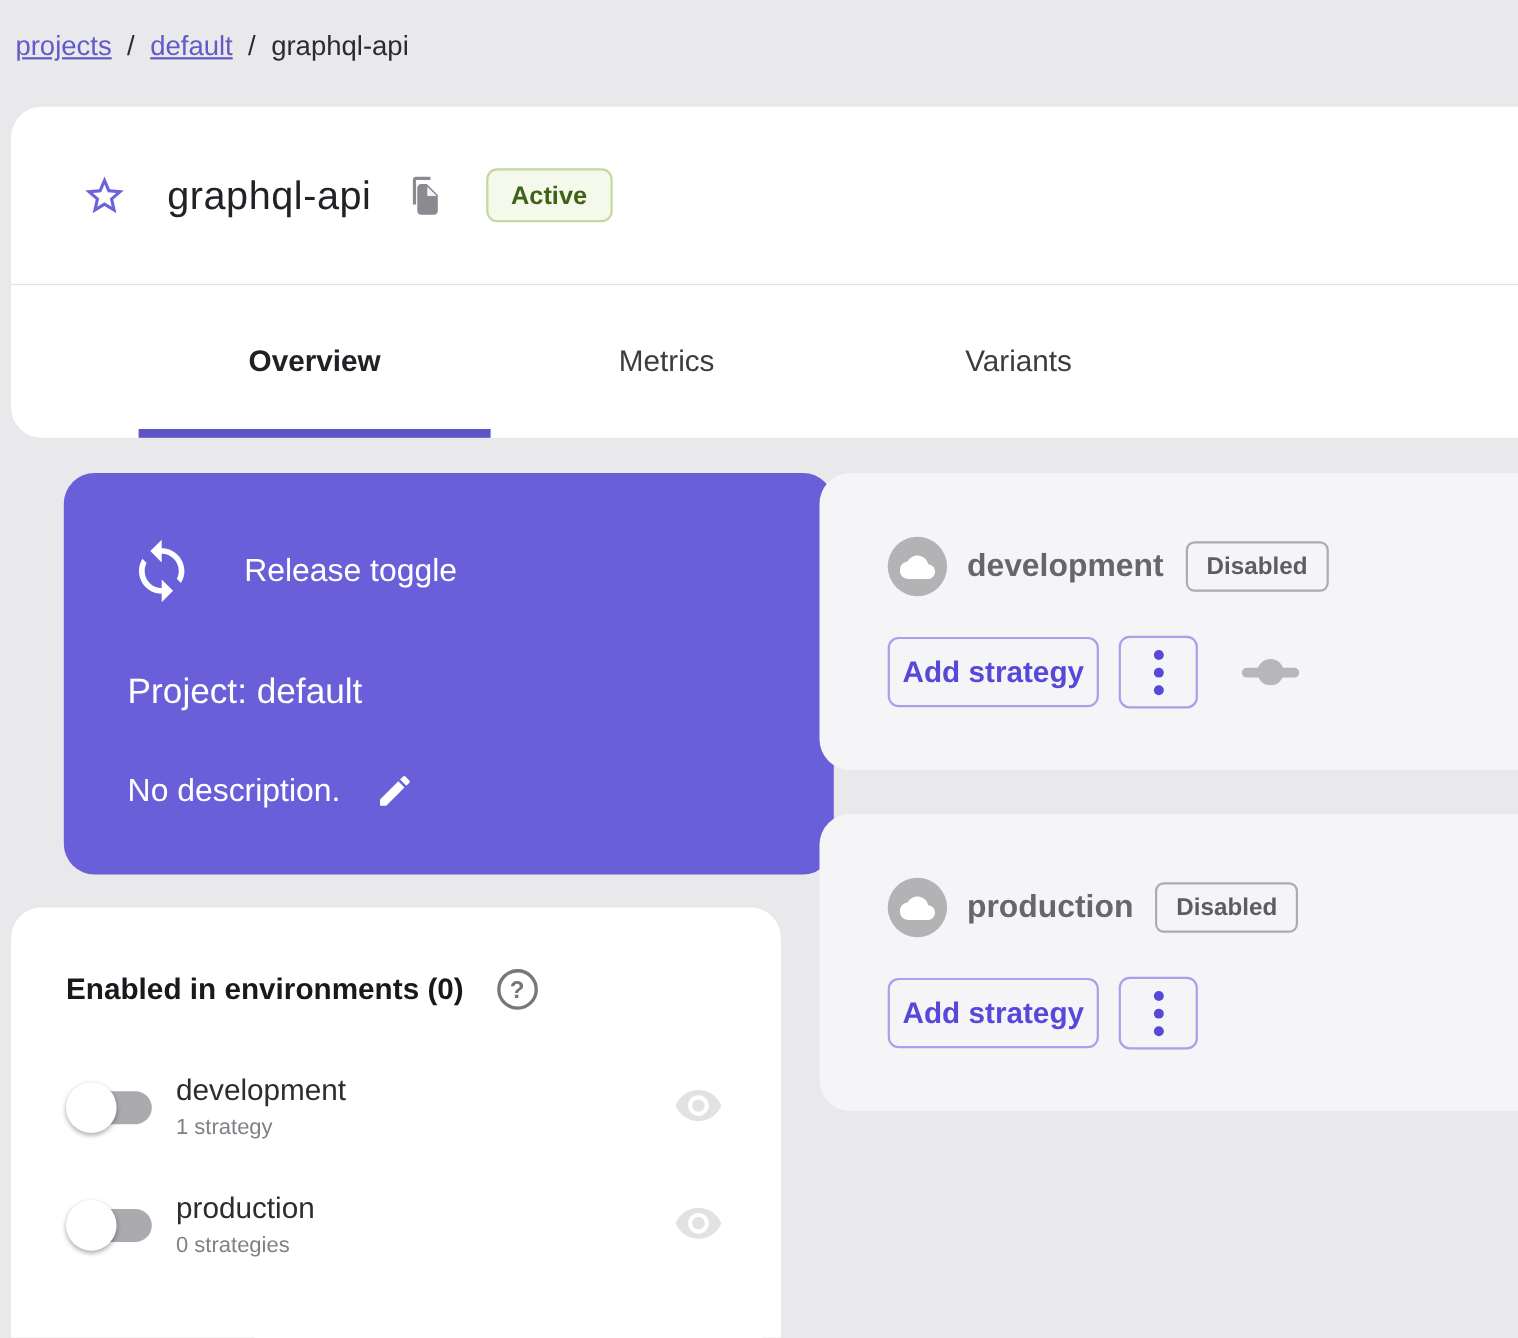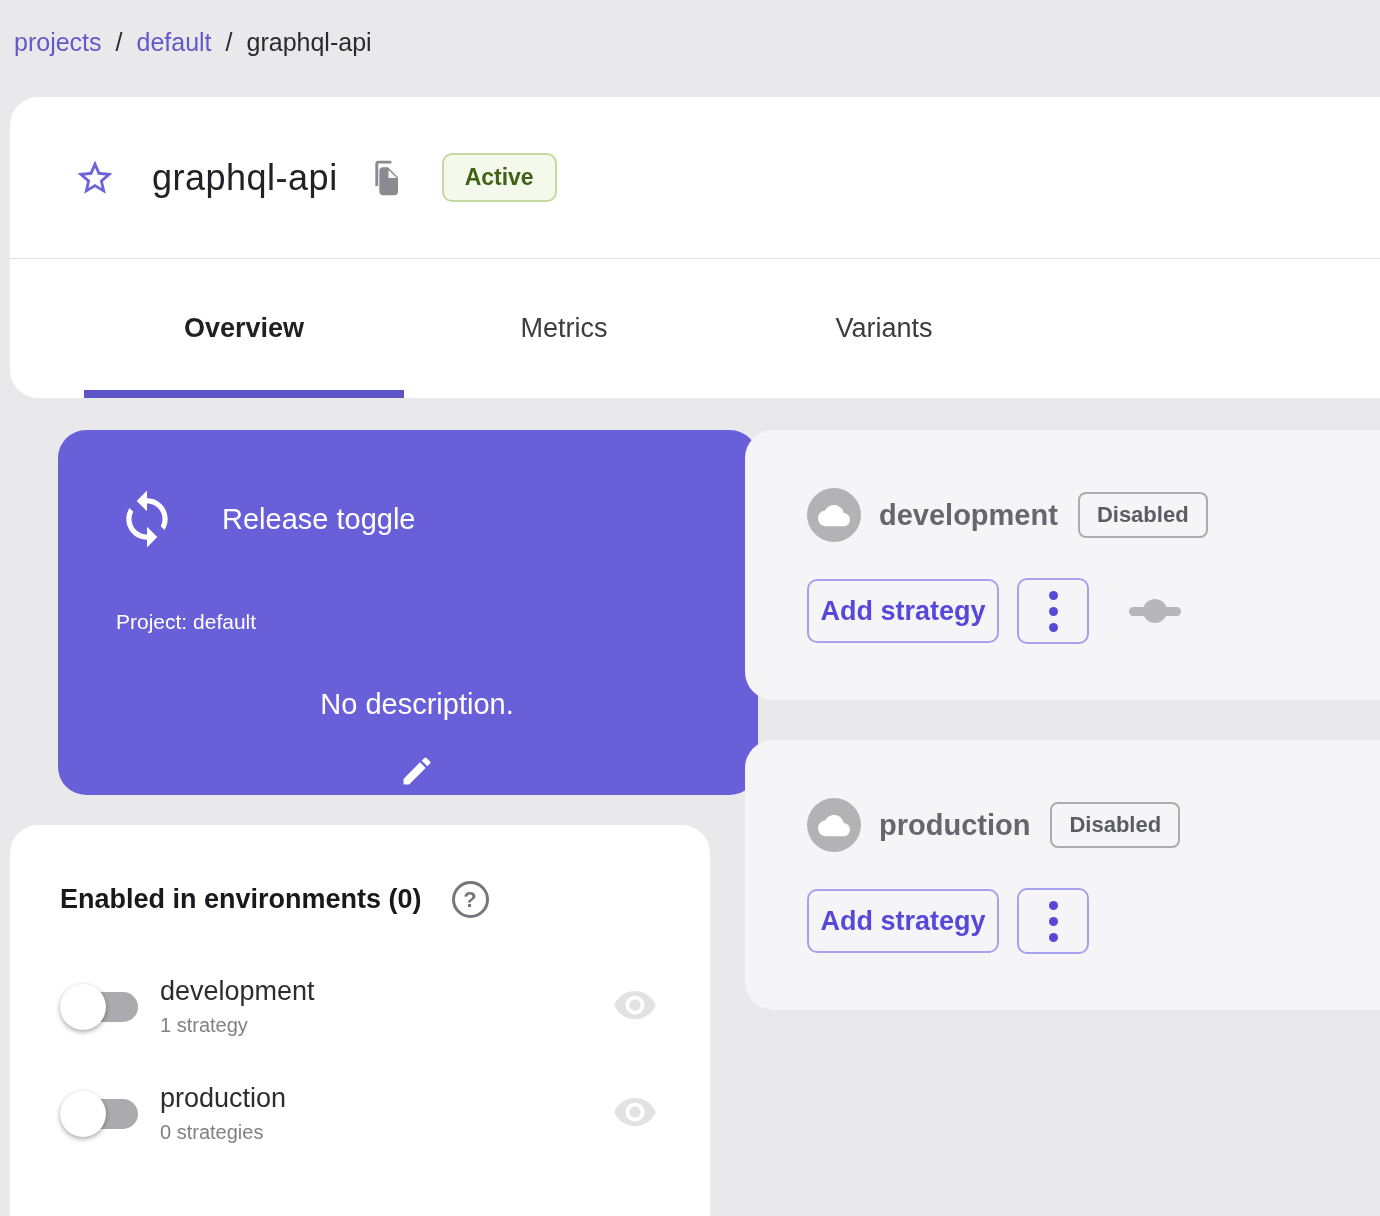--- a/index.html
+++ b/index.html
@@ -16,42 +16,42 @@
   body{
     background:var(--page-bg,#e9e9ec);
     font-family:"Liberation Sans","DejaVu Sans",sans-serif;
     color:var(--text-dark,#26262a);
     position:relative;
   }
   .breadcrumb{
     position:absolute;left:14px;top:28px;
     display:flex;align-items:center;gap:14px;font-size:25px;
   }
-  .breadcrumb .link{color:var(--link-purple,#6359c8);cursor:pointer;}
+  .breadcrumb .link{color:var(--link-purple,#6359c8);cursor:pointer;text-decoration:underline;}
   .breadcrumb .sep{color:#2b2b2f;}
   .breadcrumb .current{color:#2b2b2f;}
 
   
   .header-card{
     position:absolute;left:10px;top:97px;right:0;height:301px;
     background:var(--card-bg,#fff);border-radius:28px 0 0 28px;
   }
   .header-top{height:161px;display:flex;align-items:center;padding-left:64px;}
   .star-btn{width:42px;height:42px;display:flex;align-items:center;justify-content:center;cursor:pointer;}
   .page-title{font-size:36px;font-weight:500;color:#222226;margin-left:36px;letter-spacing:.5px;}
   .copy-btn{margin-left:32px;cursor:pointer;display:flex;align-items:center;}
   .active-badge{
     margin-left:40px;
     background:var(--active-badge-bg,#f4f9ec);
     border:2px solid var(--active-badge-border,#c3d99f);
     color:var(--active-badge-text,#3f6214);
     font-size:23px;font-weight:bold;border-radius:10px;padding:9px 21px;
   }
   .header-divider{height:1px;background:var(--divider,#dfdfe2);}
-  .tabs{display:flex;height:139px;padding-left:74px;}
+  .tabs{display:flex;height:139px;padding-left:116px;}
   .tab{
     width:320px;display:flex;align-items:center;justify-content:center;
     font-size:27px;color:#3c3c40;cursor:pointer;position:relative;
   }
   .tab.active{font-weight:bold;color:#212125;}
   .tab.active .tab-indicator{
     position:absolute;left:0;right:0;bottom:0;height:8px;
     background:#5c55c8;display:block;
   }
   .tab-indicator{display:none;}
@@ -59,22 +59,22 @@
   
   .release-card{
     position:absolute;left:10px;top:430px;width:700px;height:365px;
     background:var(--accent-purple,#685fd9);border-radius:28px;color:#fff;
     padding:56px 40px 0 58px;
     margin-left:48px;
   }
   .release-head{display:flex;align-items:center;gap:44px;}
   .loop-icon{width:62px;height:66px;display:flex;align-items:center;justify-content:center;}
   .release-type{font-size:29px;}
-  .release-project{font-size:21px;margin-top:58px;}
-  .release-desc{font-size:29px;margin-top:54px;display:flex;align-items:center;gap:32px;flex-direction:column;}
+  .release-project{font-size:32px;margin-top:58px;}
+  .release-desc{font-size:29px;margin-top:54px;display:flex;align-items:center;gap:32px;}
   .edit-btn{display:flex;align-items:center;cursor:pointer;}
 
   .env-panel{
     position:absolute;left:10px;top:825px;width:700px;height:500px;
     background:var(--card-bg,#fff);border-radius:28px;
     padding:56px 52px 0 50px;
   }
   .env-panel-title-row{display:flex;align-items:center;gap:30px;}
   .env-panel-title{font-size:27px;font-weight:bold;color:#19191d;}
   .help-icon{

